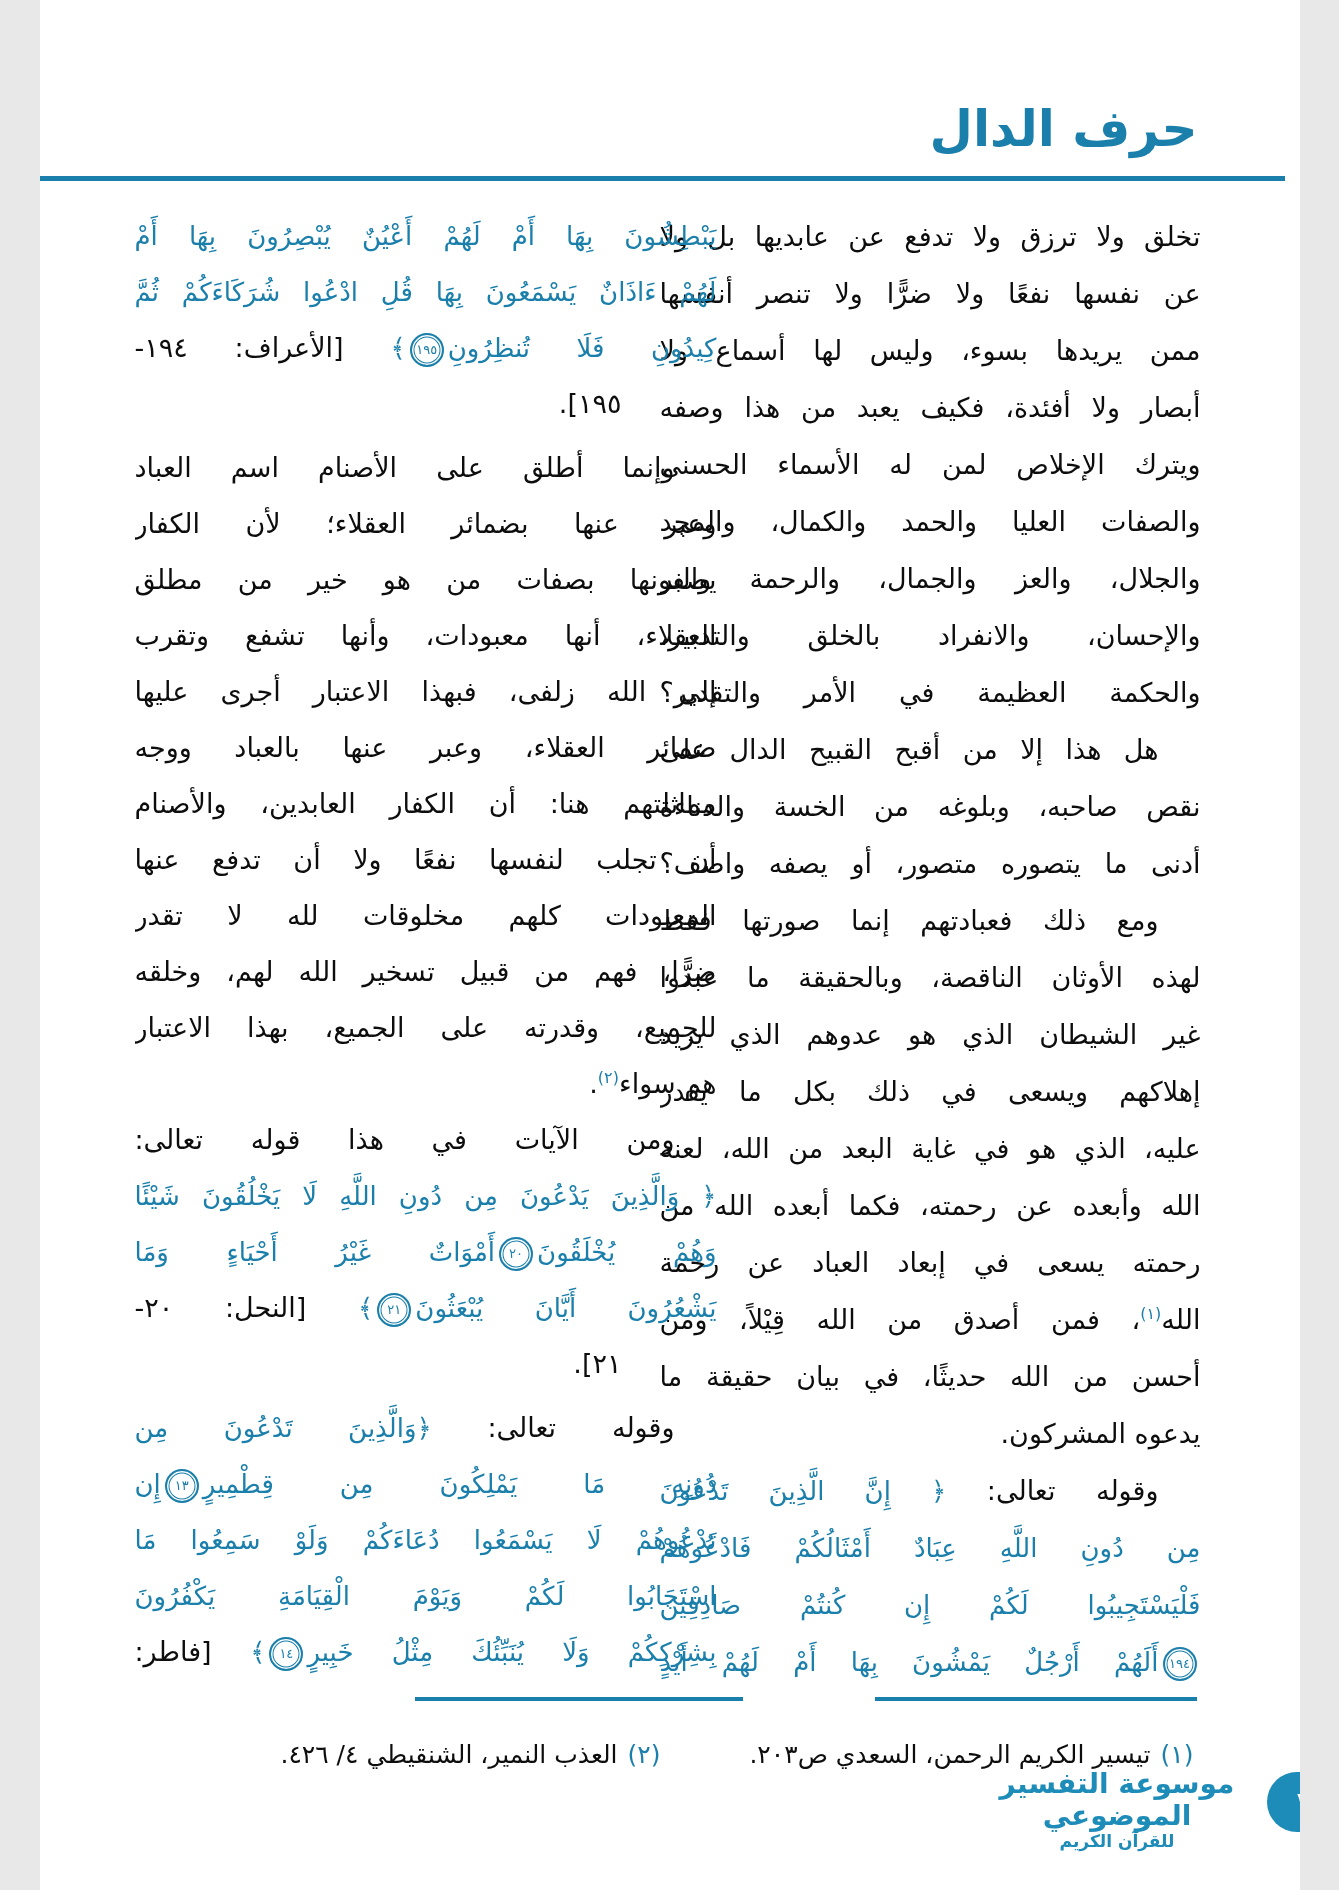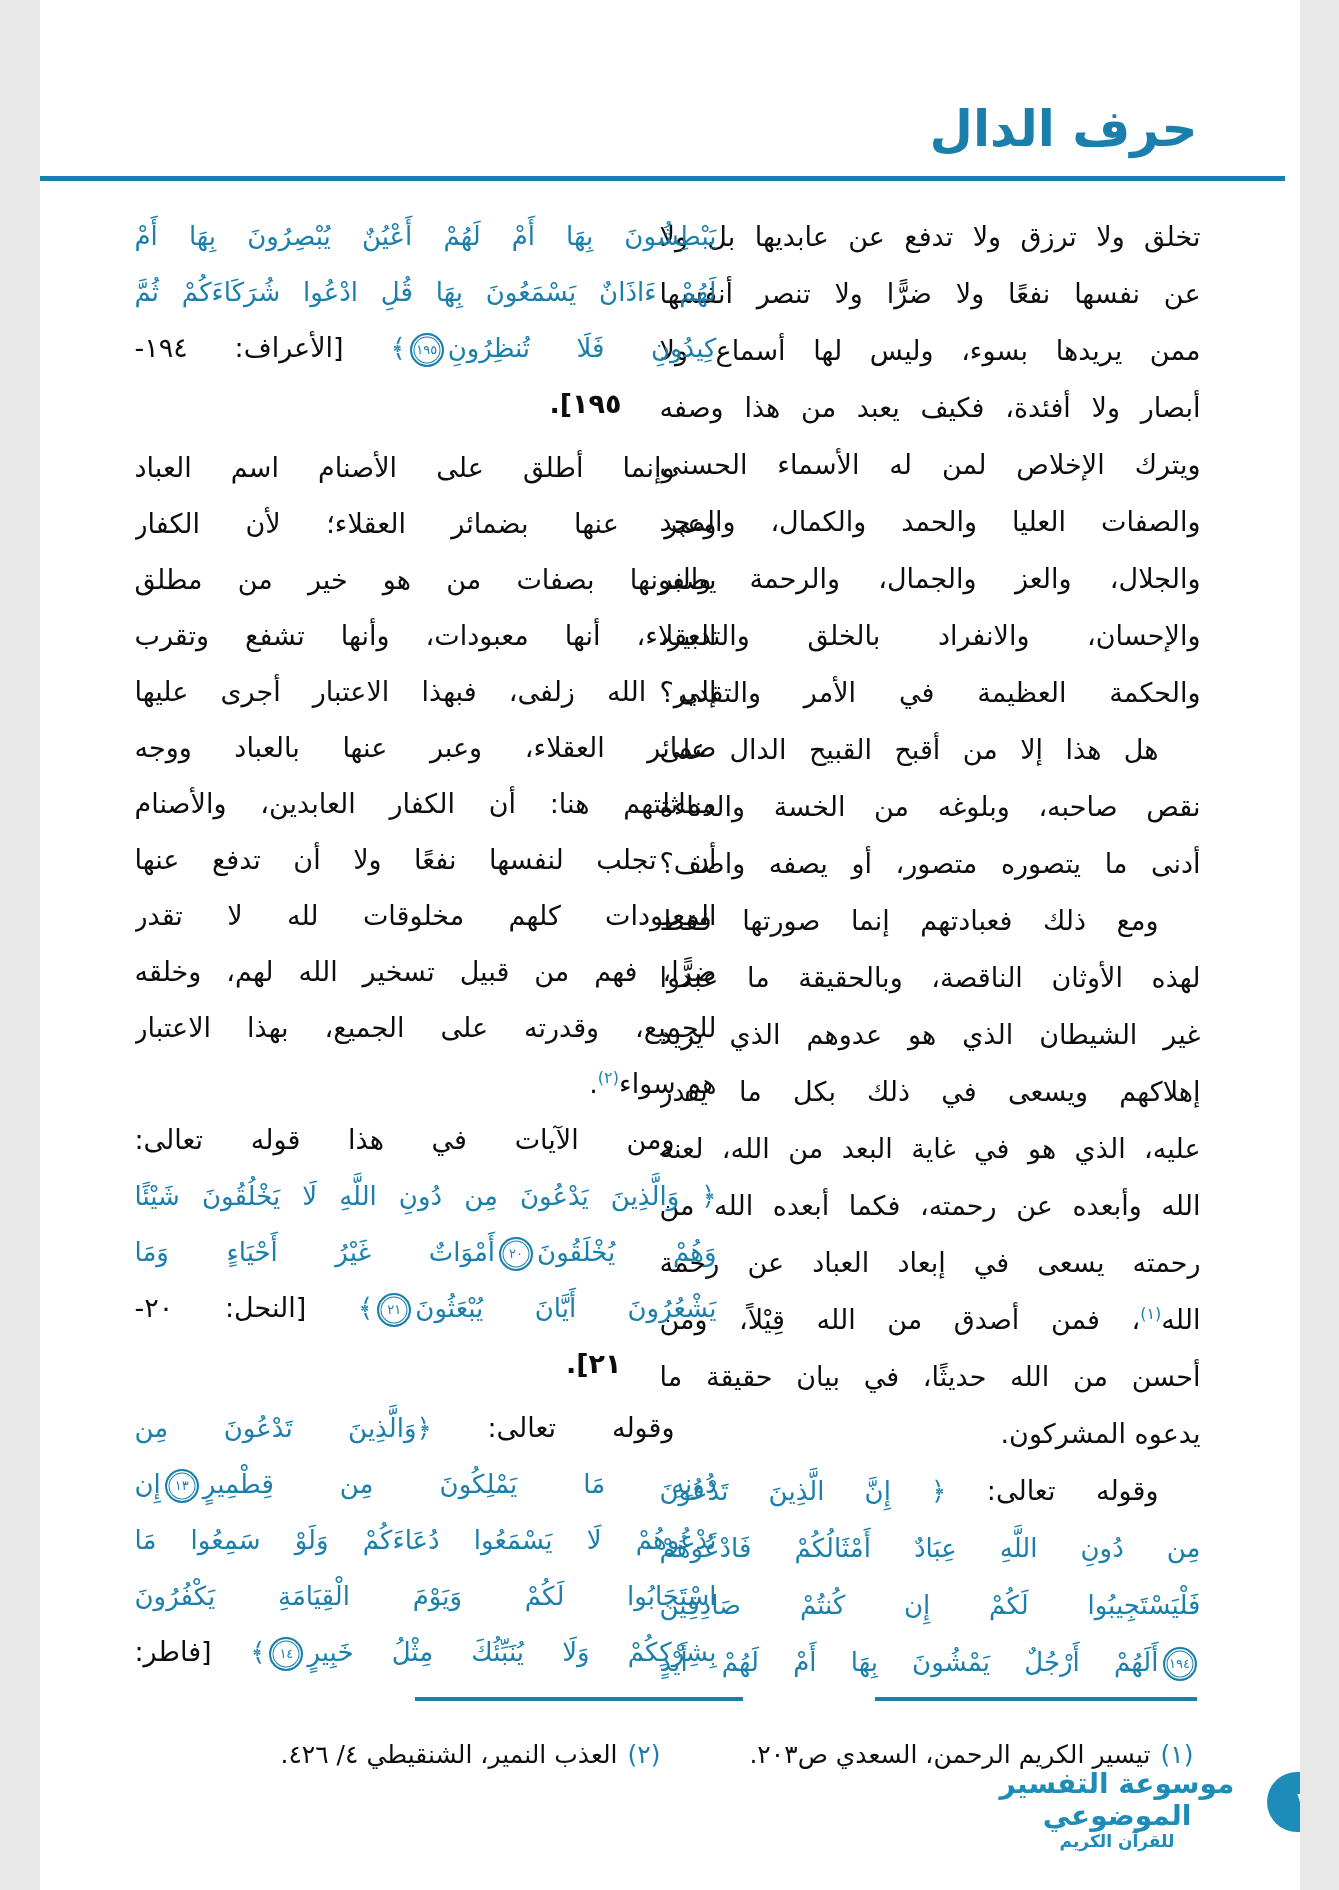--- a/index.html
+++ b/index.html
@@ -26,21 +26,21 @@
     position:absolute;top:208px;direction:rtl;text-align:justify;
   }
   .col-right{right:99px;width:541px;}
   .col-left{left:95px;width:582px;}
   .line{
     height:57px;line-height:57px;font-size:27px;overflow:hidden;
     text-align:justify;text-align-last:justify;white-space:nowrap;
   }
   .col-left .line{height:56px;line-height:56px;}
   .line.end{text-align-last:auto;}
-  .line.refc{text-align:right;text-align-last:auto;padding-right:95px;font-weight:bold;}
+  .line.refc{text-align:right;text-align-last:auto;padding-right:95px;}
   .line.ind{padding-right:42px;}
   .line.gap{margin-top:8px;}
   .b{color:var(--ink);}
   .q{color:var(--accent);font-size:26px;}
   .supref{color:var(--accent);font-size:16px;vertical-align:super;line-height:0;}
   .vnum{
     display:inline-flex;align-items:center;justify-content:center;
     width:30px;height:30px;border:2px solid var(--accent);border-radius:50%;
     font-size:13px;color:var(--accent);vertical-align:middle;margin:0 4px;
     box-shadow:0 0 0 1.5px #ffffff inset, 0 0 0 2.5px var(--accent) inset;

